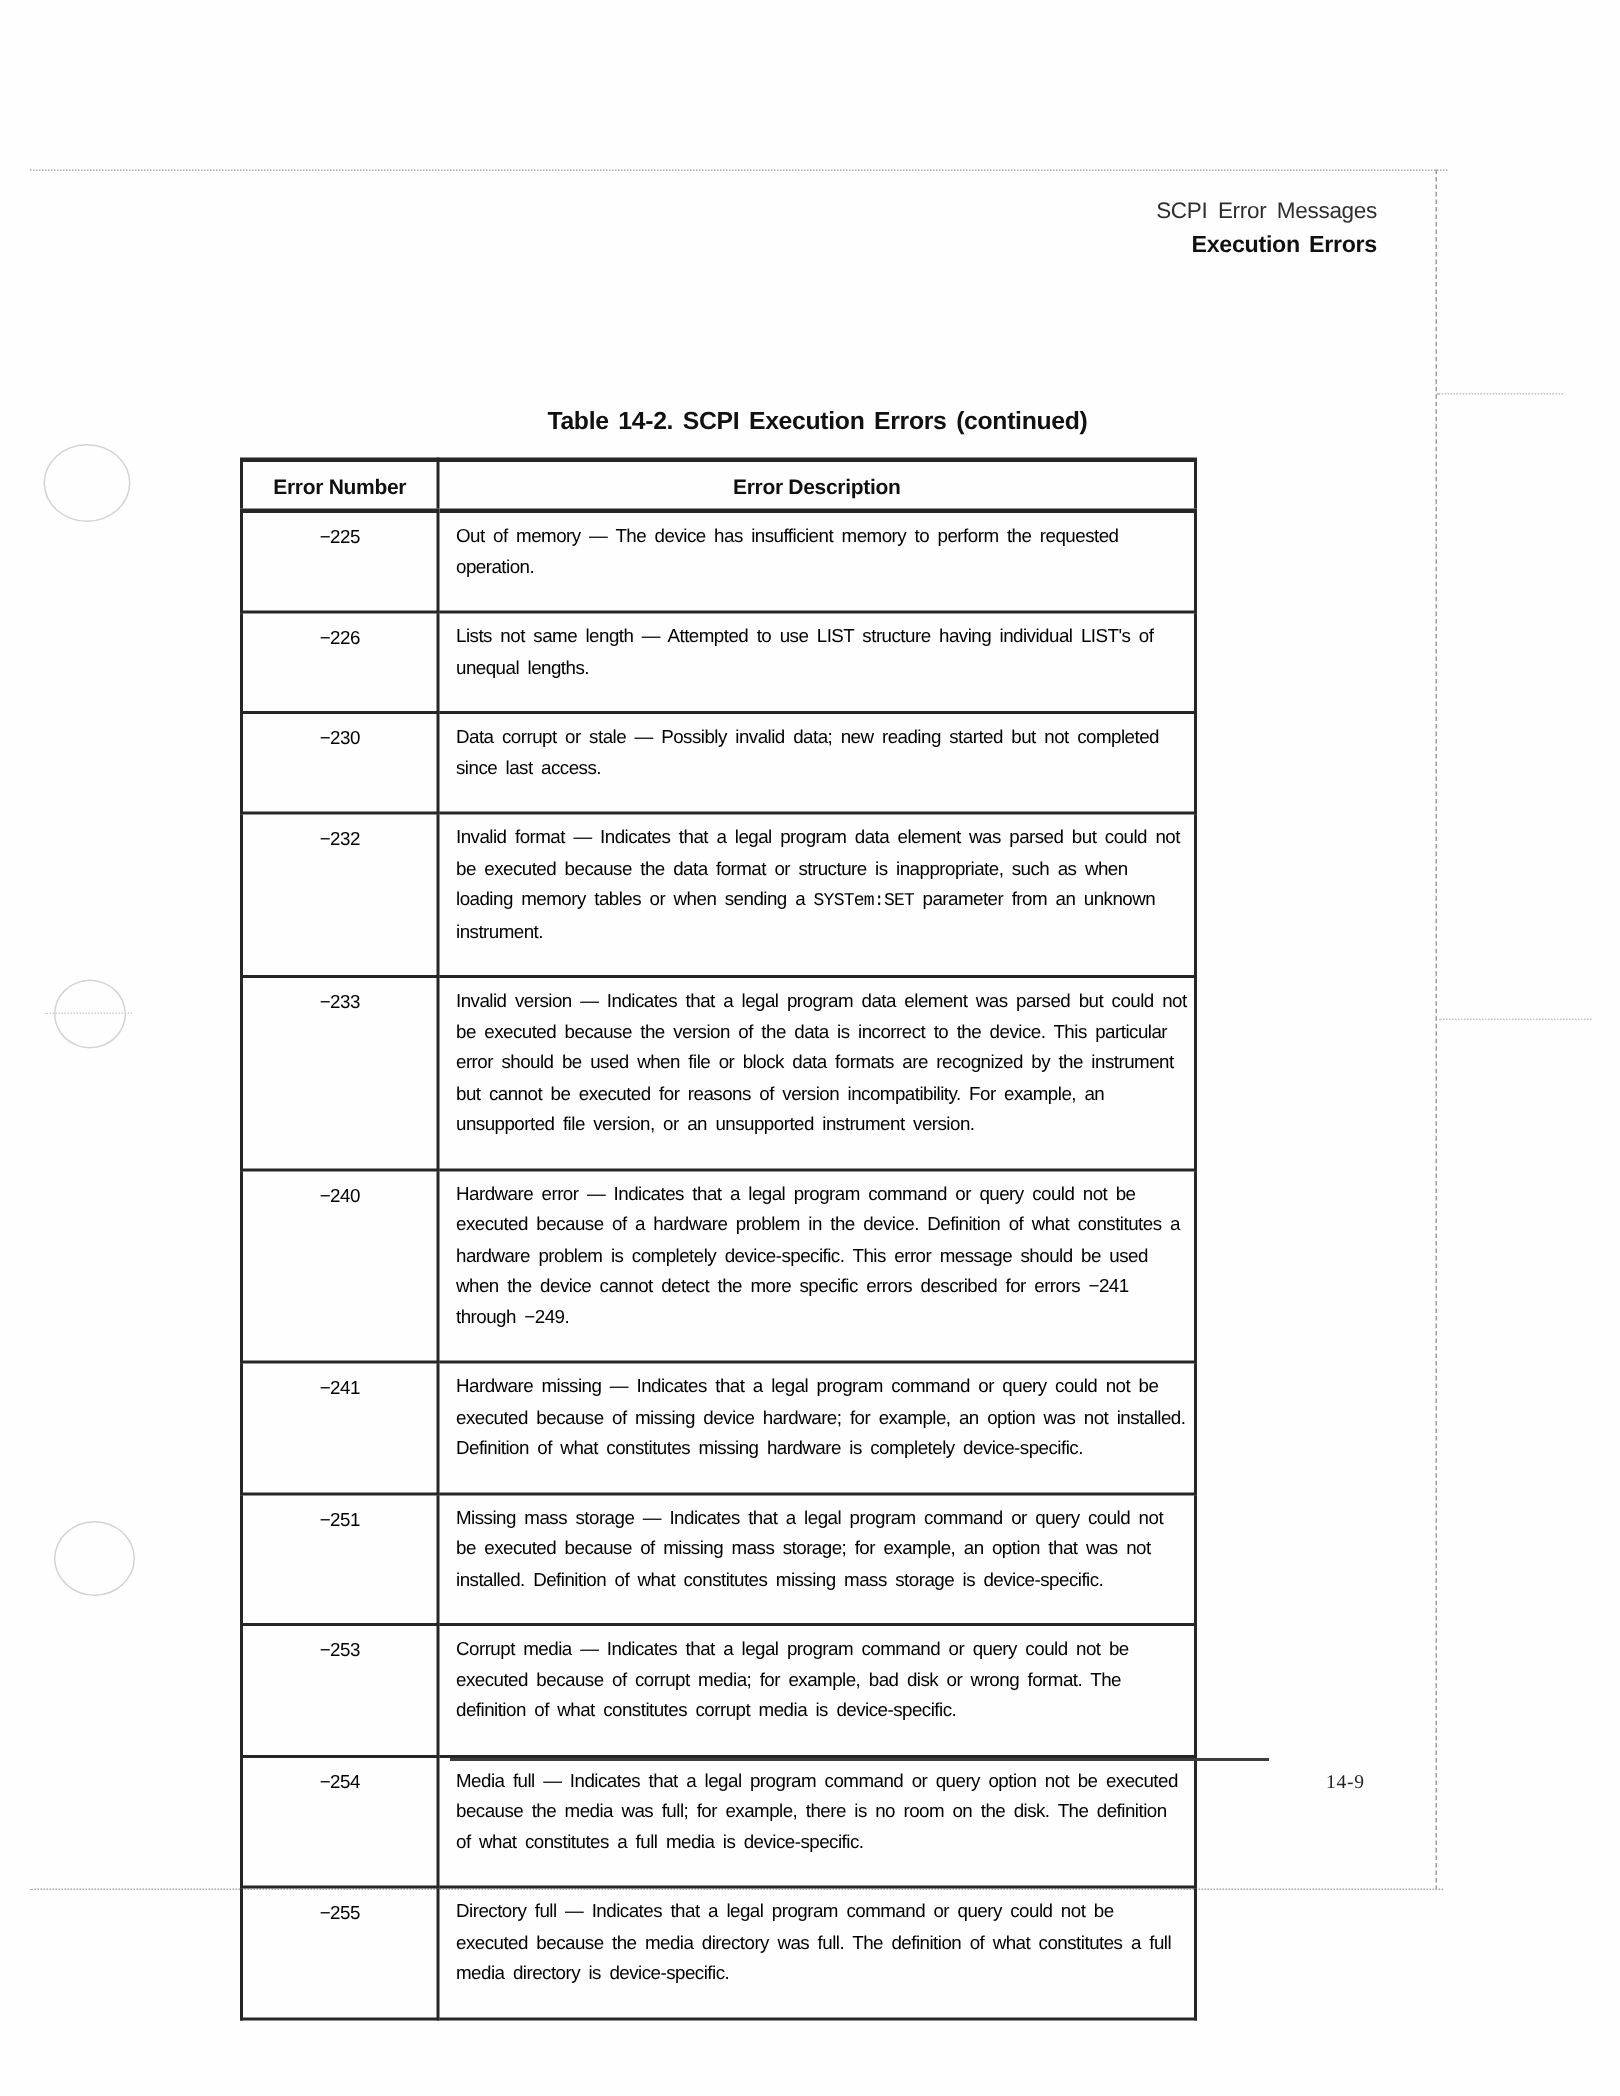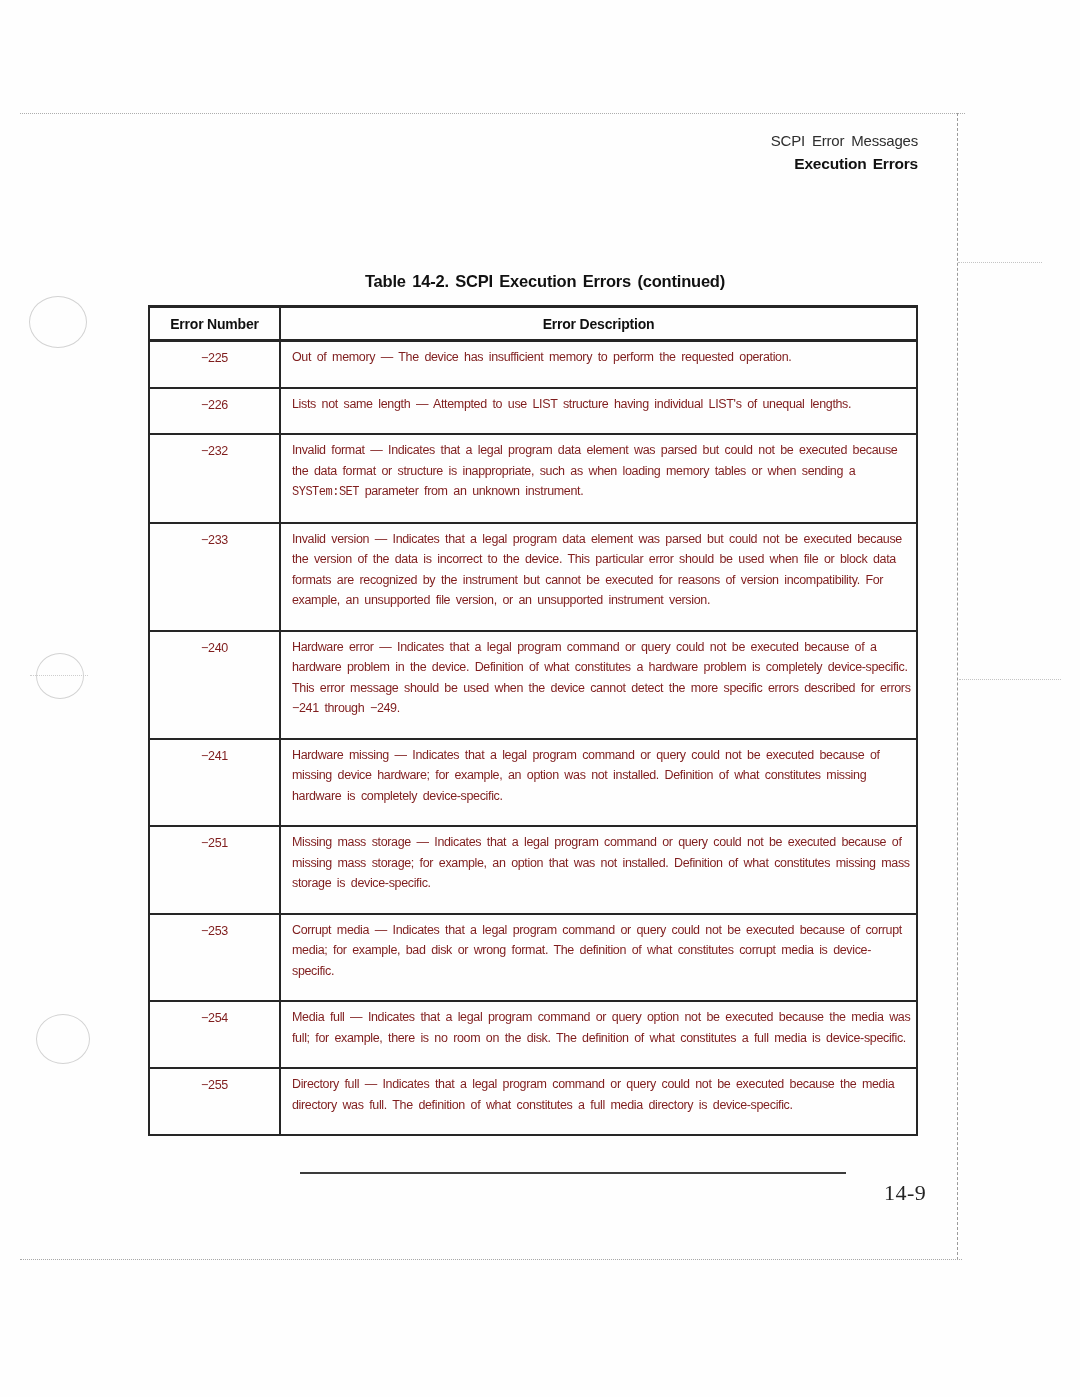--- a/index.html
+++ b/index.html
@@ -39,55 +39,55 @@
 
   
   .table-title {
     position: absolute; left: 160px; top: 272px; width: 770px;
     text-align: center; font-size: 16.5px; font-weight: bold;
     letter-spacing: -0.2px; word-spacing: 2px; color: #111;
   }
 
   
   table.err-table {
-    position: absolute; left: 148px; top: 305px; width: 770px;
+    position: absolute; left: 160px; top: 305px; width: 638px;
     border-collapse: collapse;
     background: transparent;
     border-radius: 20px;
   }
   table.err-table, table.err-table th, table.err-table td {
     border: 2px solid #262626;
   }
   table.err-table { border-top-width: 3px; }
   table.err-table th {
     font-size: 14px; font-weight: bold; letter-spacing: -0.2px;
     padding: 8px 4px 7px 4px; text-align: center; color: #101010;
     border-bottom-width: 3px;
   }
   table.err-table th.col-num { width: 121px; }
   table.err-table td {
     font-size: 12.5px; line-height: 20.5px;
     letter-spacing: -0.35px; word-spacing: 2.5px;
-    vertical-align: top; color: #7f1d1d;
+    vertical-align: top; color: #000000;
   }
   td.num-cell  { text-align: center; padding: 6px 2px 7px 2px; font-size: 13.5px; letter-spacing: 0; }
   td.desc-cell { padding: 5px 4px 19px 11px; }
   .code {
     font-family: Liberation Mono, monospace;
     font-size: 12px; letter-spacing: -0.5px; word-spacing: 0;
   }
 
   
   .footer-rule {
     position: absolute; left: 300px; top: 1172px; width: 546px; height: 2px;
     background: #3c3c3c;
   }
   .page-number {
     position: absolute; left: 884px; top: 1180px;
-    font-family: "Liberation Serif", serif; font-size: 22px; color: #232323;
+    font-family: "Liberation Serif", serif; font-size: 13px; color: #232323;
     letter-spacing: 0.5px;
   }
 </style>
 </head>
 <body>
 
 <div class="dotted-h frame-top"></div>
 <div class="frame-right"></div>
 <div class="dotted-h frame-bottom"></div>
 <div class="dotted-h margin-dash-1"></div>
@@ -114,20 +114,24 @@
   <tbody id="err-rows">
       <tr>
         <td class="num-cell">−225</td>
         <td class="desc-cell"><span>Out of memory — The device has insufficient memory to perform the requested operation.</span></td>
       </tr>
       <tr>
         <td class="num-cell">−226</td>
         <td class="desc-cell"><span>Lists not same length — Attempted to use LIST structure having individual LIST's of unequal lengths.</span></td>
       </tr>
       <tr>
+        <td class="num-cell">−230</td>
+        <td class="desc-cell"><span>Data corrupt or stale — Possibly invalid data; new reading started but not completed since last access.</span></td>
+      </tr>
+      <tr>
         <td class="num-cell">−232</td>
         <td class="desc-cell"><span>Invalid format — Indicates that a legal program data element was parsed but could not be executed because the data format or structure is inappropriate, such as when loading memory tables or when sending a </span><span class="code">SYSTem:SET</span><span> parameter from an unknown instrument.</span></td>
       </tr>
       <tr>
         <td class="num-cell">−233</td>
         <td class="desc-cell"><span>Invalid version — Indicates that a legal program data element was parsed but could not be executed because the version of the data is incorrect to the device. This particular error should be used when file or block data formats are recognized by the instrument but cannot be executed for reasons of version incompatibility. For example, an unsupported file version, or an unsupported instrument version.</span></td>
       </tr>
       <tr>
         <td class="num-cell">−240</td>
         <td class="desc-cell"><span>Hardware error — Indicates that a legal program command or query could not be executed because of a hardware problem in the device. Definition of what constitutes a hardware problem is completely device-specific. This error message should be used when the device cannot detect the more specific errors described for errors −241 through −249.</span></td>

